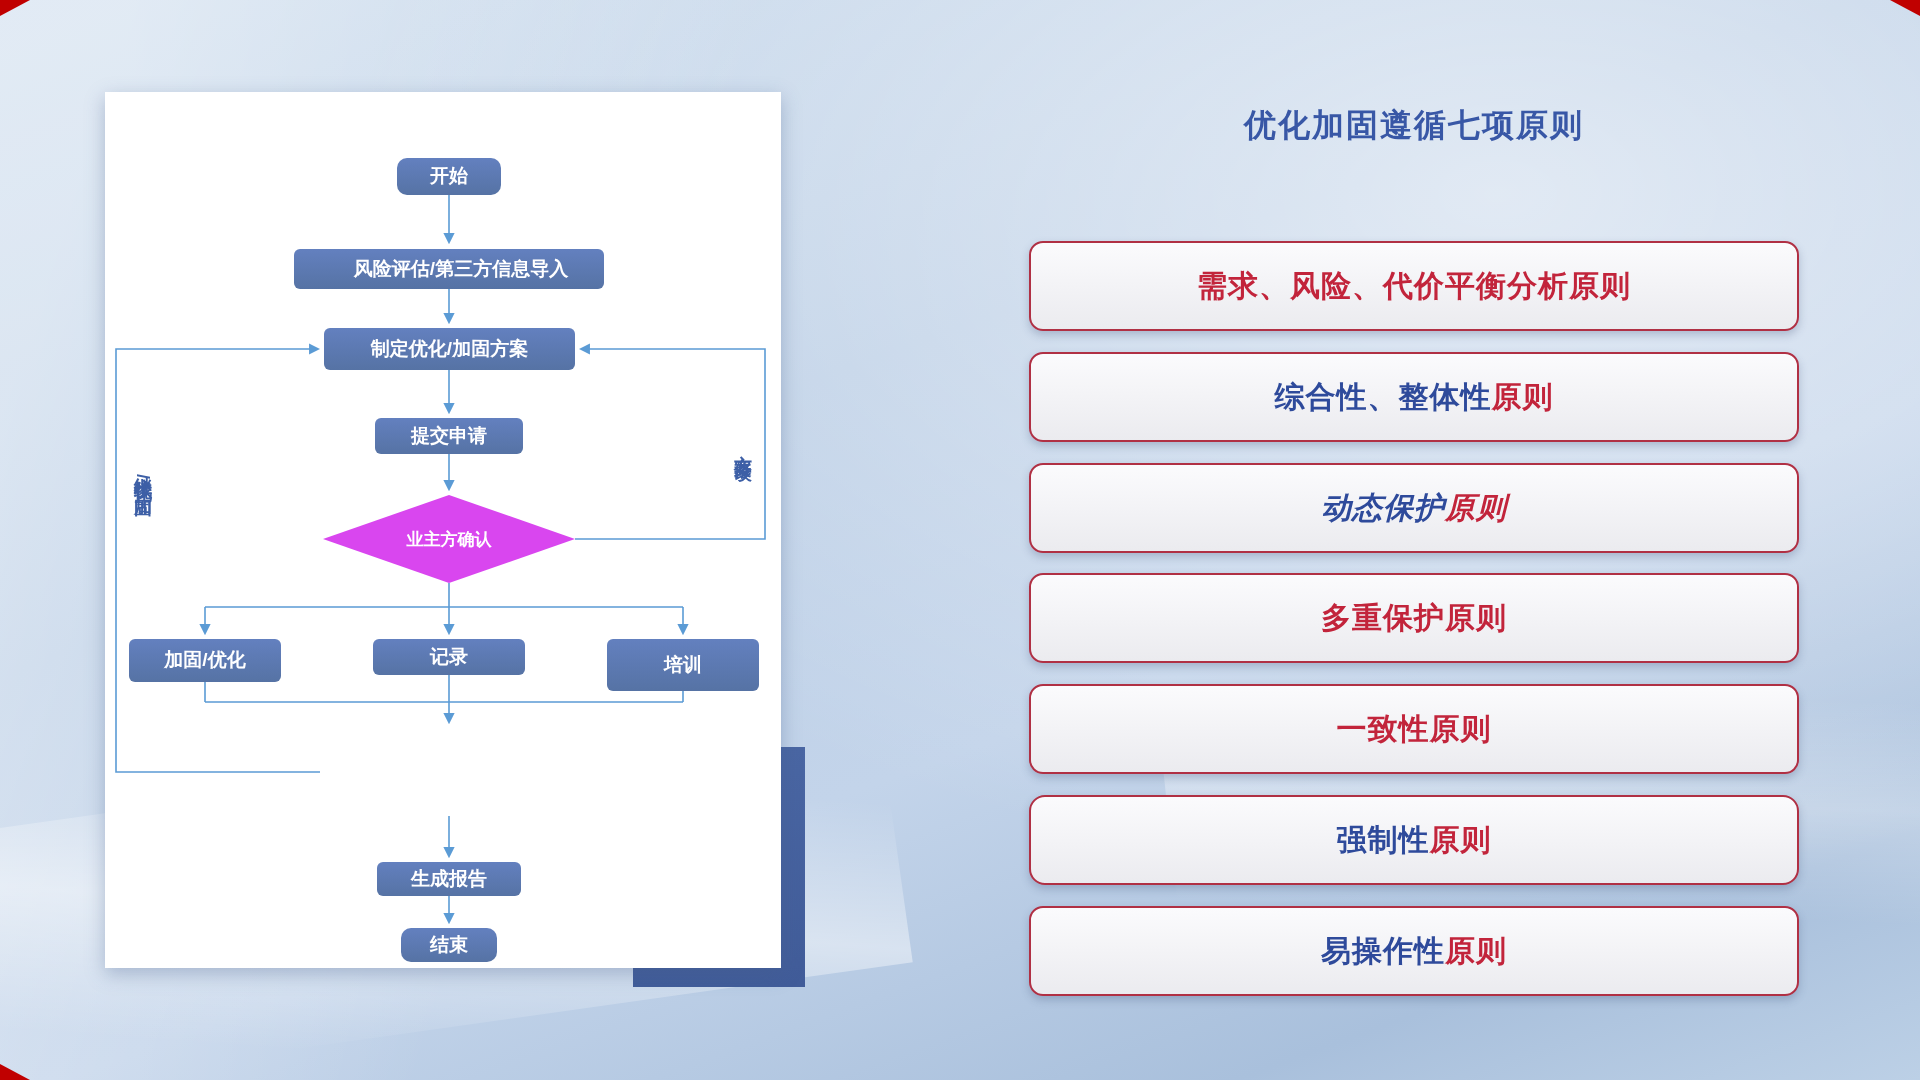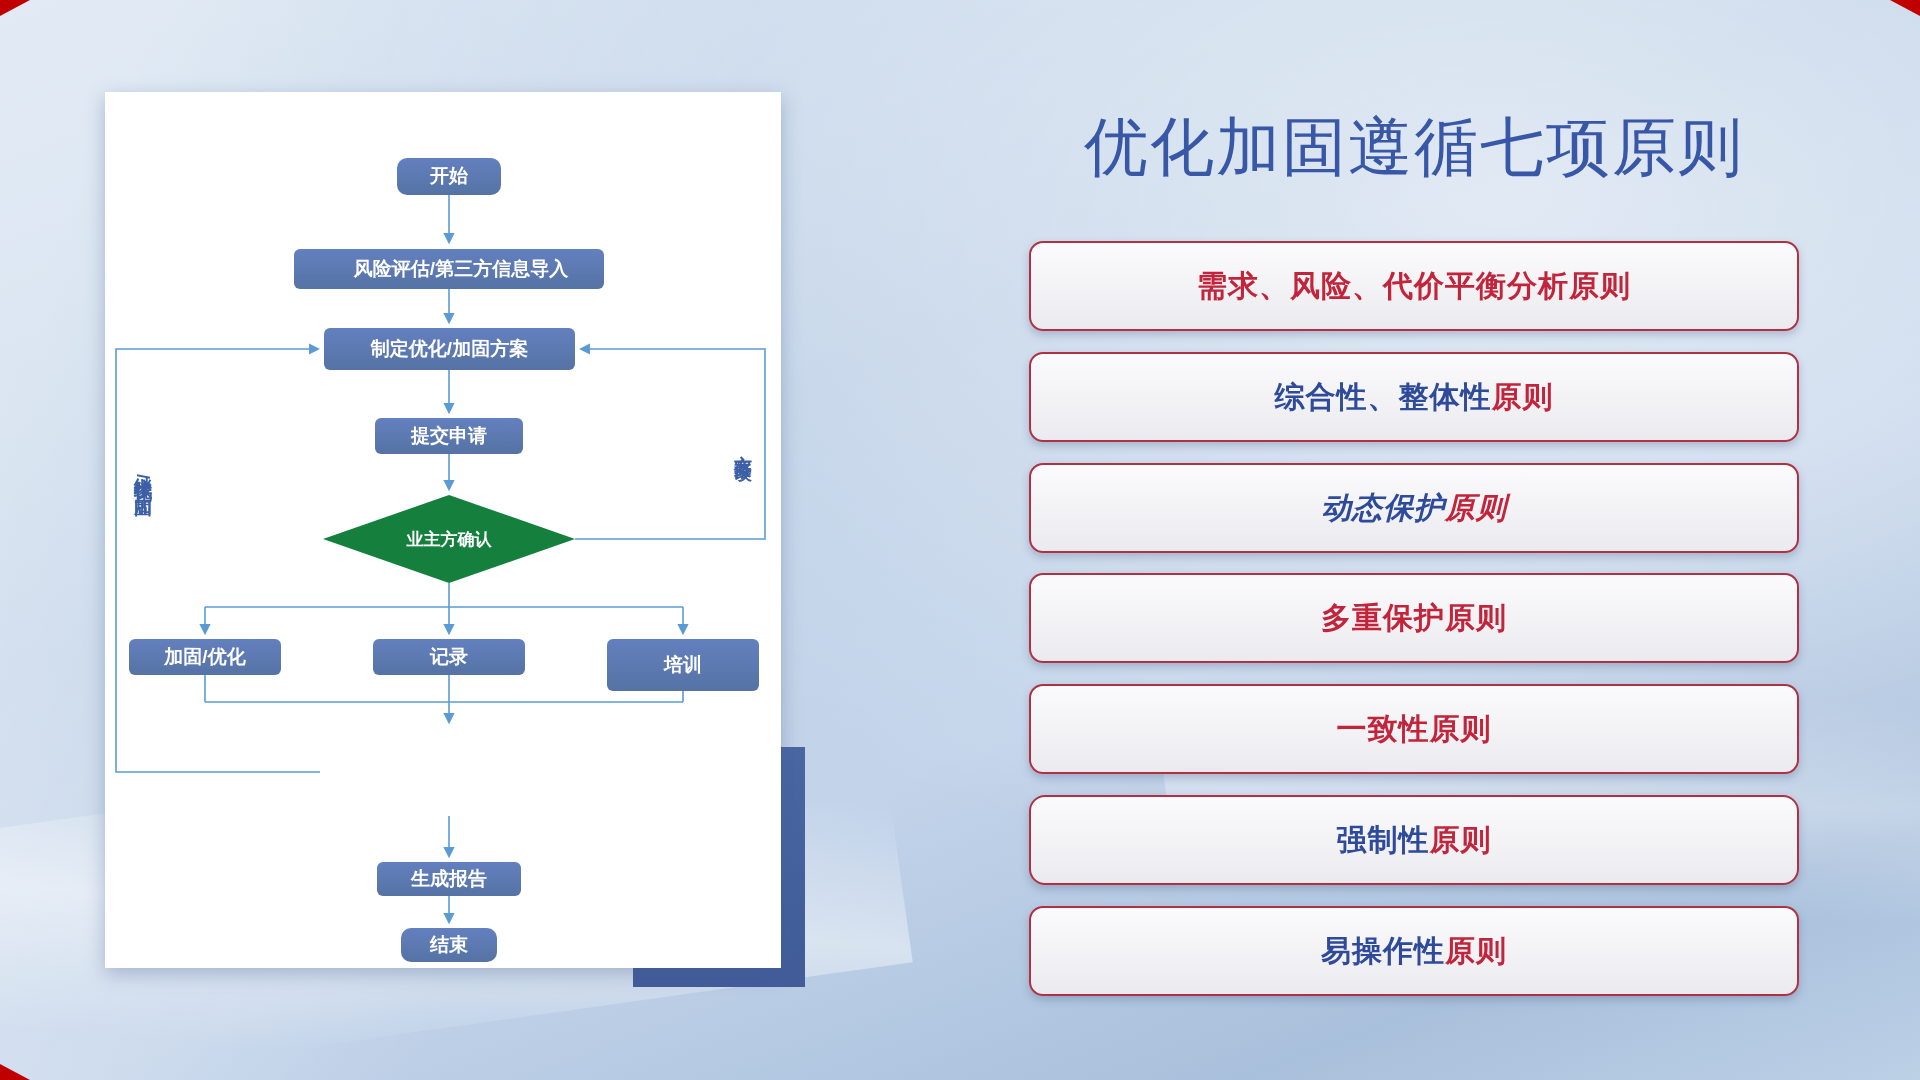--- a/index.html
+++ b/index.html
@@ -47,34 +47,34 @@
   .node {
     position:absolute; display:flex; align-items:center; justify-content:center;
     background:linear-gradient(180deg,#6380bf,#53709f 120%);
     background-color:#5B79B9;
     color:#ffffff; font-weight:700; font-size:19px; text-align:center;
     border-radius:6px; z-index:3; line-height:1.1;
   }
   .node.pill { border-radius:10px; }
   .diamond {
     position:absolute; display:flex; align-items:center; justify-content:center;
-    background:#15803d; color:#fff; font-weight:700; font-size:17px;
+    background:#d946ef; color:#fff; font-weight:700; font-size:17px;
     clip-path:polygon(50% 0, 100% 50%, 50% 100%, 0 50%); z-index:3;
   }
   .vlabel {
     position:absolute; writing-mode:vertical-rl; text-orientation:mixed;
     color:#3D5FA6; font-weight:700; font-size:18px; letter-spacing:3px; z-index:3;
     text-align:center;
   }
 
   
   .right-col { position:absolute; left:1029px; top:0; width:770px; height:1080px; z-index:2; }
   .title {
     position:absolute; left:0; top:104px; width:770px; text-align:center;
-    font-size:64px; font-weight:400; color:#3857A6; letter-spacing:2px;
+    font-size:32px; font-weight:700; color:#3857A6; letter-spacing:2px;
   }
   .principle {
     position:absolute; left:0; width:770px; height:90px;
     display:flex; align-items:center; justify-content:center;
     background:linear-gradient(180deg,#fbfbfd,#ebebef);
     border:2px solid #B03044; border-radius:14px;
     box-shadow:0 4px 8px rgba(60,80,120,0.28);
     font-size:30px; font-weight:700; letter-spacing:1px;
   }
   .p-blue { color:#2E4A9B; }
@@ -125,21 +125,21 @@
     <div class="node" style="left:189px; top:157px; width:310px; height:40px;padding-left:24px;">风险评估/第三方信息导入</div>
 
     <div class="node" style="left:219px; top:236px; width:251px; height:42px;">制定优化/加固方案</div>
 
     <div class="node" style="left:270px; top:326px; width:148px; height:36px;">提交申请</div>
 
     <div class="diamond" style="left:218px; top:403px; width:252px; height:88px;">
       <span>业主方确认</span>
     </div>
 
-    <div class="node" style="left:24px; top:547px; width:152px; height:36px;">加固/优化</div>
+    <div class="node" style="left:24px; top:547px; width:152px; height:43px;">加固/优化</div>
 
     <div class="node" style="left:268px; top:547px; width:152px; height:36px;">记录</div>
 
     <div class="node" style="left:502px; top:547px; width:152px; height:52px;">培训</div>
 
 
     <div class="node" style="left:272px; top:770px; width:144px; height:34px;">生成报告</div>
 
     <div class="node pill" style="left:296px; top:836px; width:96px; height:34px;">结束</div>
 

